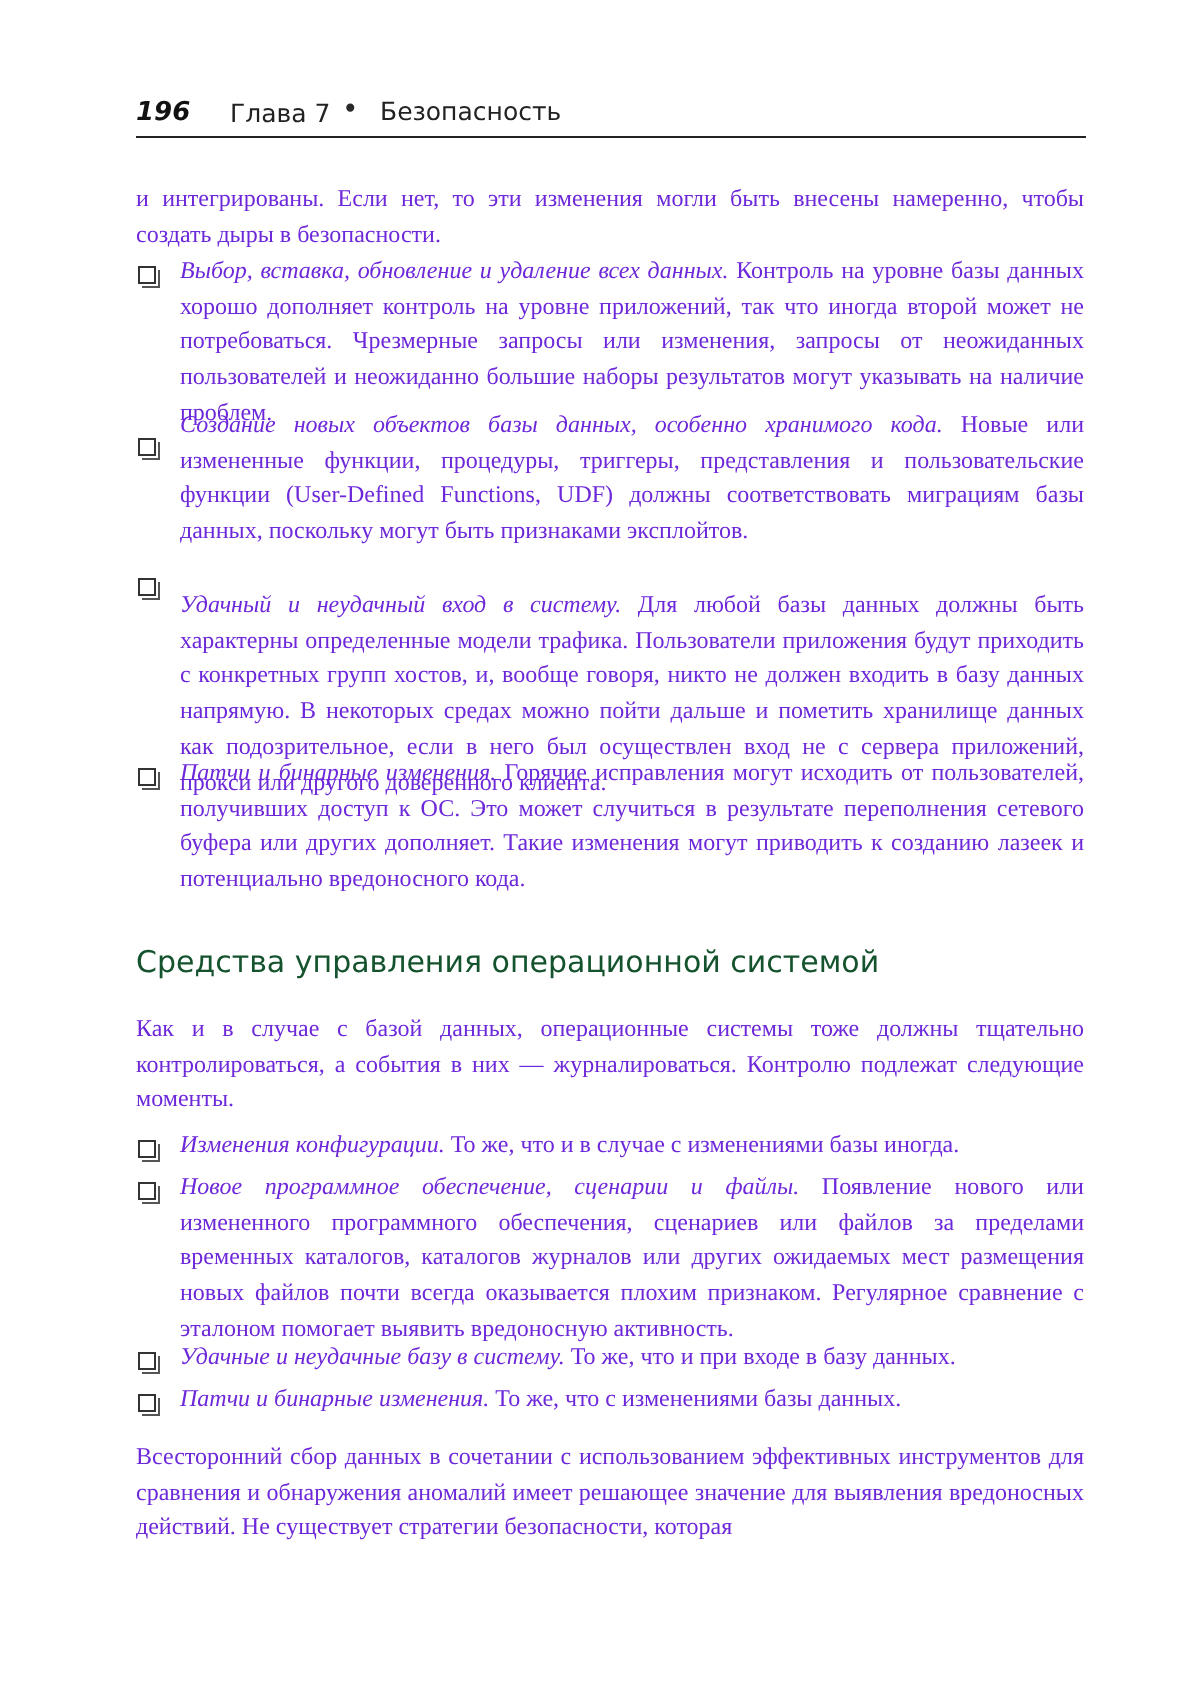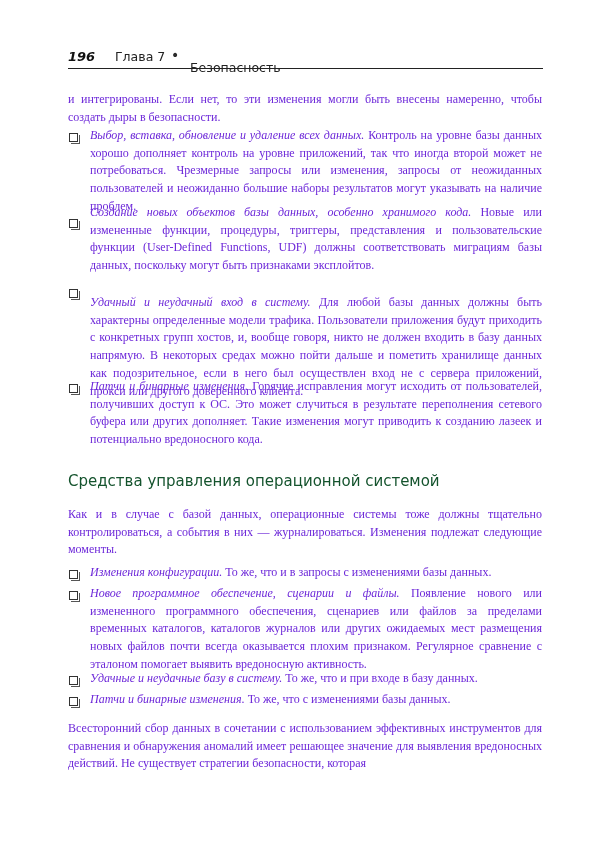--- a/index.html
+++ b/index.html
@@ -1,21 +1,21 @@
 <!DOCTYPE html>
 <html><head>
   <meta charset="utf-8">
   <style>
     html, body { margin: 0; padding: 0; background: #ffffff; }
     body { width: 600px; height: 848px; position: relative; overflow: hidden; color: #2a2a2a; }
     .header { position: absolute; left: 68px; top: 46px; width: 475px; height: 22px; border-bottom: 1px solid #222; }
     .header .page-num { position: absolute; left: 0; top: 3px; font-family: "DejaVu Sans", sans-serif; font-weight: bold; font-size: 13px; color: #111; font-style: italic; }
     .header .chapter { position: absolute; left: 47px; top: 3px; font-family: "DejaVu Sans", sans-serif; font-size: 12.5px; color: #222; }
     .header .sep { position: absolute; left: 103px; top: 1px; font-size: 14px; font-family: "DejaVu Sans", sans-serif; }
-    .header .section { position: absolute; left: 122px; top: 14px; font-family: "DejaVu Sans", sans-serif; font-size: 12.5px; color: #222; }
+    .header .section { position: absolute; left: 122px; top: 2px; font-family: "DejaVu Sans", sans-serif; font-size: 12.5px; color: #222; }
 
     .body-text { font-family: Liberation Serif, serif; font-size: 12px; line-height: 17.7px; text-align: justify; color: #6d28d9; }
     .block { position: absolute; left: 90px; width: 452px; }
     .para { position: absolute; left: 68px; width: 474px; }
     .bullet { position: absolute; left: 69px; width: 9px; height: 9px; border: 1.3px solid #333; box-sizing: border-box; }
     .bullet::after { content: ""; position: absolute; right: -2.5px; bottom: -2.5px; width: 8px; height: 8px; border-right: 1.5px solid #555; border-bottom: 1.5px solid #555; }
     em { font-style: italic; }
     .h2 { position: absolute; left: 68px; top: 472px; font-family: "DejaVu Sans", sans-serif; font-size: 15px; color: #14532d; }
   </style>
 </head>
@@ -45,25 +45,25 @@
   <em>Удачный и неудачный вход в систему.</em><span> Для любой базы данных должны быть характерны определенные модели трафика. Пользователи приложения будут приходить с конкретных групп хостов, и, вообще говоря, никто не должен входить в базу данных напрямую. В некоторых средах можно пойти дальше и пометить хранилище данных как подозрительное, если в него был осуществлен вход не с сервера приложений, прокси или другого доверенного клиента.</span>
 </div>
 
 <span class="bullet" style="top:384px;"></span>
 <div class="block body-text" style="top:378px;">
   <em>Патчи и бинарные изменения.</em><span> Горячие исправления могут исходить от пользователей, получивших доступ к ОС. Это может случиться в результате переполнения сетевого буфера или других дополняет. Такие изменения могут приводить к созданию лазеек и потенциально вредоносного кода.</span>
 </div>
 
 <div class="h2">Средства управления операционной системой</div>
 
-<div class="para body-text" style="top:506px;">Как и в случае с базой данных, операционные системы тоже должны тщательно контролироваться, а события в них — журналироваться. Изменения подлежат следующие моменты.</div>
+<div class="para body-text" style="top:506px;">Как и в случае с базой данных, операционные системы тоже должны тщательно контролироваться, а события в них — журналироваться. Контролю подлежат следующие моменты.</div>
 
 <span class="bullet" style="top:570px;"></span>
 <div class="block body-text" style="top:564px;">
-  <em>Изменения конфигурации.</em><span> То же, что и в запросы с изменениями базы данных.</span>
+  <em>Изменения конфигурации.</em><span> То же, что и в случае с изменениями базы иногда.</span>
 </div>
 
 <span class="bullet" style="top:591px;"></span>
 <div class="block body-text" style="top:585px;">
   <em>Новое программное обеспечение, сценарии и файлы.</em><span> Появление нового или измененного программного обеспечения, сценариев или файлов за пределами временных каталогов, каталогов журналов или других ожидаемых мест размещения новых файлов почти всегда оказывается плохим признаком. Регулярное сравнение с эталоном помогает выявить вредоносную активность.</span>
 </div>
 
 <span class="bullet" style="top:676px;"></span>
 <div class="block body-text" style="top:670px;">
   <em>Удачные и неудачные базу в систему.</em><span> То же, что и при входе в базу данных.</span>

